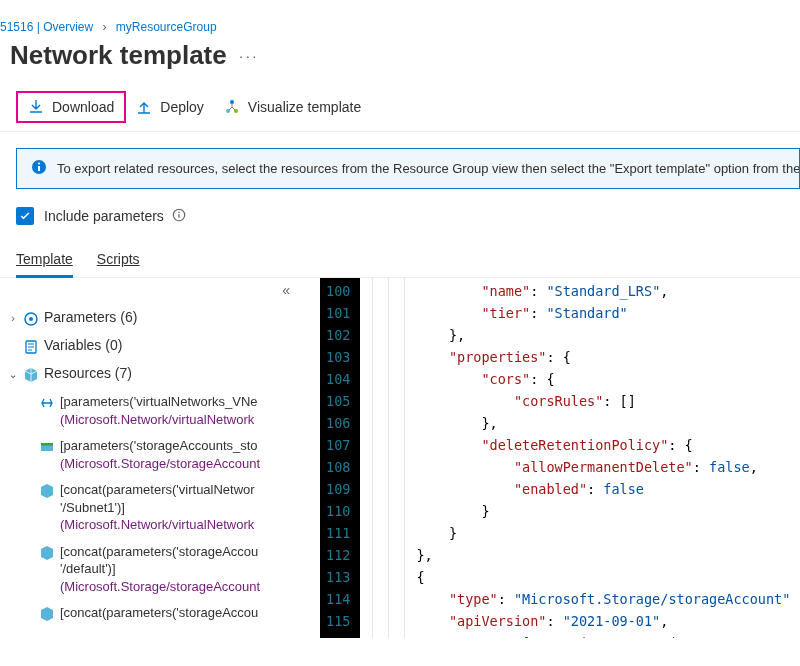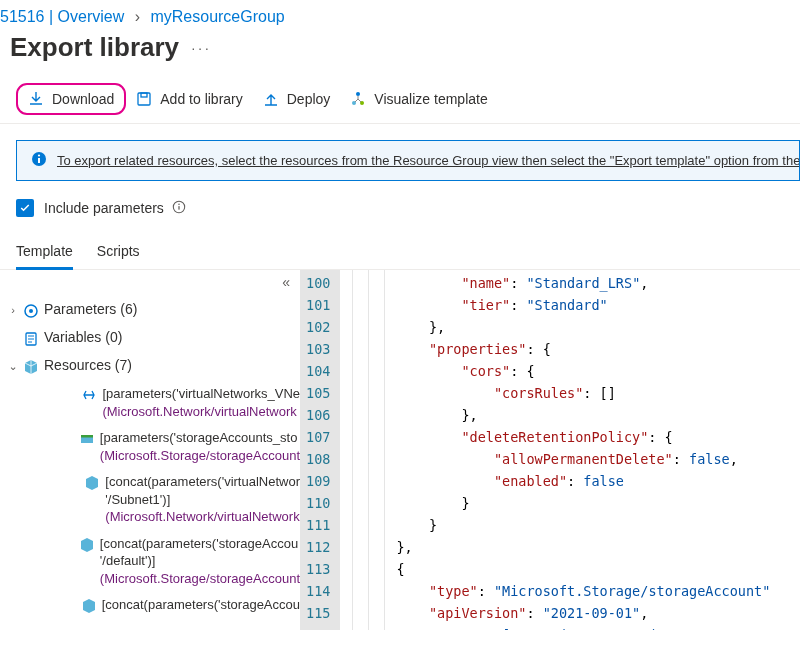--- a/index.html
+++ b/index.html
@@ -5,84 +5,83 @@
   * { box-sizing: border-box; }
   body {
     margin: 0;
     font-family: "Segoe UI", Arial, sans-serif;
     font-size: 13px;
     color: #323130;
     background: #fff;
     width: 800px;
   }
   a { color: #0078d4; text-decoration: none; }
-  .breadcrumbs { padding: 8px 0 0 0; font-size: 16px; }
+  .breadcrumbs { padding: 20px 0 0 0; font-size: 12px; }
   .breadcrumbs .sep { color: #605e5c; padding: 0 6px; }
   .page-title-row { display: flex; align-items: center; padding: 6px 0 14px 10px; }
   .page-title { font-size: 26px; font-weight: 600; color: #323130; margin-right: 12px; }
   .more-dots { color: #605e5c; letter-spacing: 2px; font-size: 14px; cursor: pointer; }
   .toolbar {
     display: flex; align-items: center;
     padding: 6px 0 8px 16px;
     border-bottom: 1px solid #edebe9;
   }
   .toolbar .tbtn {
     display: flex; align-items: center;
     height: 32px; padding: 0 10px;
-    cursor: pointer; color: #323130; border-radius: 11px;
+    cursor: pointer; color: #323130;
   }
   .toolbar .tbtn.highlight { border: 2px solid #e3008c; }
   .toolbar .tbtn .ticon { margin-right: 8px; display:inline-flex; }
   .toolbar .tbtn .tlbl { font-size: 14px; }
   .info-box {
     margin: 16px 0 0 16px;
     border: 1px solid #0078d4;
     background: #eff6fc;
     display:flex; align-items:center;
     padding: 10px 14px;
     color: #323130;
     overflow: hidden;
     white-space: nowrap;
-    text-decoration: underline;
   }
   .info-box .info-icon { margin-right: 10px; flex-shrink:0; }
   .chk-row { display:flex; align-items:center; margin: 18px 0 16px 16px; }
   .chk {
     width:18px; height:18px; background:#0078d4; display:flex;
     align-items:center; justify-content:center; border-radius:2px;
     margin-right:10px; cursor:pointer;
   }
   .chk svg { width:12px; height:12px; }
   .chk-label { font-size:14px; }
   .chk-info { margin-left:8px; color:#605e5c; cursor:pointer; }
-  .tabs { display:flex; margin: 18px 0 0 16px; border-bottom:0; }
+  .tabs { display:flex; margin: 18px 0 0 16px; border-bottom:0;text-decoration:underline; }
   .tab { padding: 8px 0; margin-right: 24px; font-size:14px; cursor:pointer; color:#323130; }
   .tab.active { border-bottom:3px solid #0078d4; font-weight:400; }
   .divider { border-top:1px solid #edebe9; margin-top:-1px; }
   .split { display:flex; height: 360px; }
   .tree-pane { width: 300px; position:relative; padding-top: 8px; overflow:hidden; }
   .collapse-handle {
     position:absolute; top:4px; right:10px;
     color:#605e5c; font-size:14px; cursor:pointer;
   }
   .tree { margin-top:18px; }
   .tree-row { display:flex; align-items:flex-start; padding:4px 0 4px 4px; cursor:pointer; }
   .tree-row .twist { width:18px; color:#605e5c; font-size:11px; text-align:center; padding-top:4px;}
   .tree-row .ticon { width:18px; height:18px; display:inline-flex; align-items:center; justify-content:center; margin-right:4px; margin-top:2px; flex-shrink:0;}
   .tree-row .lbl { font-size:14px; padding-top:1px; }
-  .tree-row.child { padding-left: 38px; justify-content: flex-end; }
+  .tree-row.child { padding-left: 38px; }
   .tree-row.child .lbl { font-size:13px; line-height:1.35; }
   .tree-row.child .sub { color:#701a75; font-size:13px; }
   .editor {
     flex:1; display:flex; overflow:hidden;
     font-family: Menlo, Consolas, monospace; font-size:13.5px;
   }
   .gutter {
-    background:#e5e5e5; color:#237893;
-    text-align:right; padding: 2px 10px 0 6px; line-height:22px;
+    background:#000000; color:#237893;
+    text-align:right; padding: 2px 10px 0 6px; line-height:22px;margin-left:20px;
   }
   .folds { width:56px; position:relative; }
   .folds::before, .folds::after {
     content:""; position:absolute; top:0; bottom:0; width:1px; background:#e5e5e5;
   }
   .folds::before { left: 12px; }
   .folds::after  { left: 28px; }
   .fold3 { position:absolute; top:0; bottom:0; left:44px; width:1px; background:#e5e5e5; }
   .code { padding-top:2px; white-space:pre; line-height:22px; }
   .k { color:#a31515; }      
@@ -93,41 +92,32 @@
 </head>
 <body>
 
 <div class="breadcrumbs">
   <a href="#">51516 | Overview</a>
   <span class="sep">›</span>
   <a href="#">myResourceGroup</a>
 </div>
 
 <div class="page-title-row">
-  <div class="page-title">Export library</div>
+  <div class="page-title">Network template</div>
   <div class="more-dots">···</div>
 </div>
 
 <div class="toolbar">
   <div class="tbtn highlight">
     <span class="ticon">
       <svg width="16" height="16" viewBox="0 0 16 16">
           <path d="M8 1v8M4 6l4 4 4-4M2 13h12" fill="none" stroke="#0078d4" stroke-width="1.4"></path>
         </svg>
     </span>
     <span class="tlbl">Download</span>
-  </div>
-  <div class="tbtn">
-    <span class="ticon">
-      <svg width="16" height="16" viewBox="0 0 16 16">
-          <rect x="2" y="2" width="12" height="12" rx="1" fill="none" stroke="#0078d4" stroke-width="1.3"></rect>
-          <rect x="5" y="2" width="6" height="4" fill="none" stroke="#0078d4" stroke-width="1.3"></rect>
-        </svg>
-    </span>
-    <span class="tlbl">Add to library</span>
   </div>
   <div class="tbtn">
     <span class="ticon">
       <svg width="16" height="16" viewBox="0 0 16 16">
           <path d="M8 14V4M4 8l4-4 4 4M2 14h12" fill="none" stroke="#0078d4" stroke-width="1.4"></path>
         </svg>
     </span>
     <span class="tlbl">Deploy</span>
   </div>
   <div class="tbtn">

